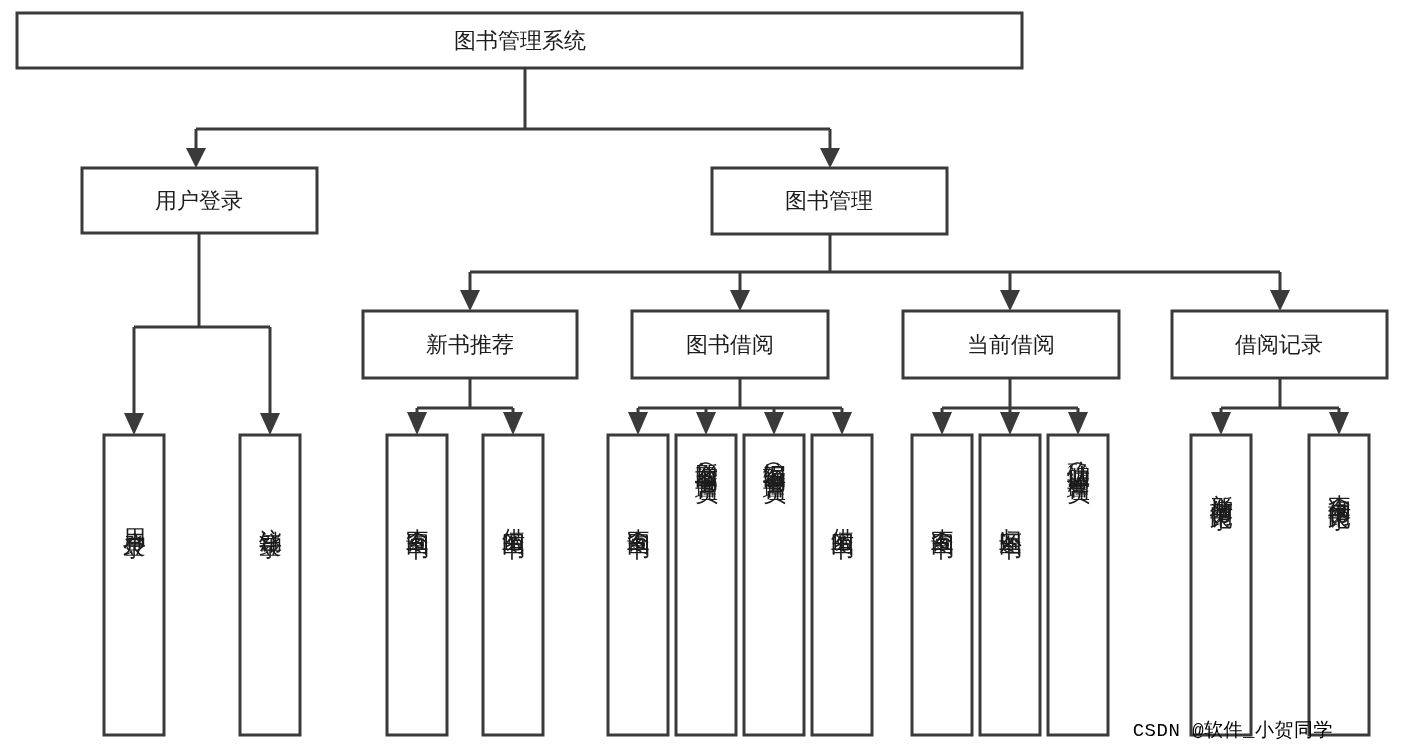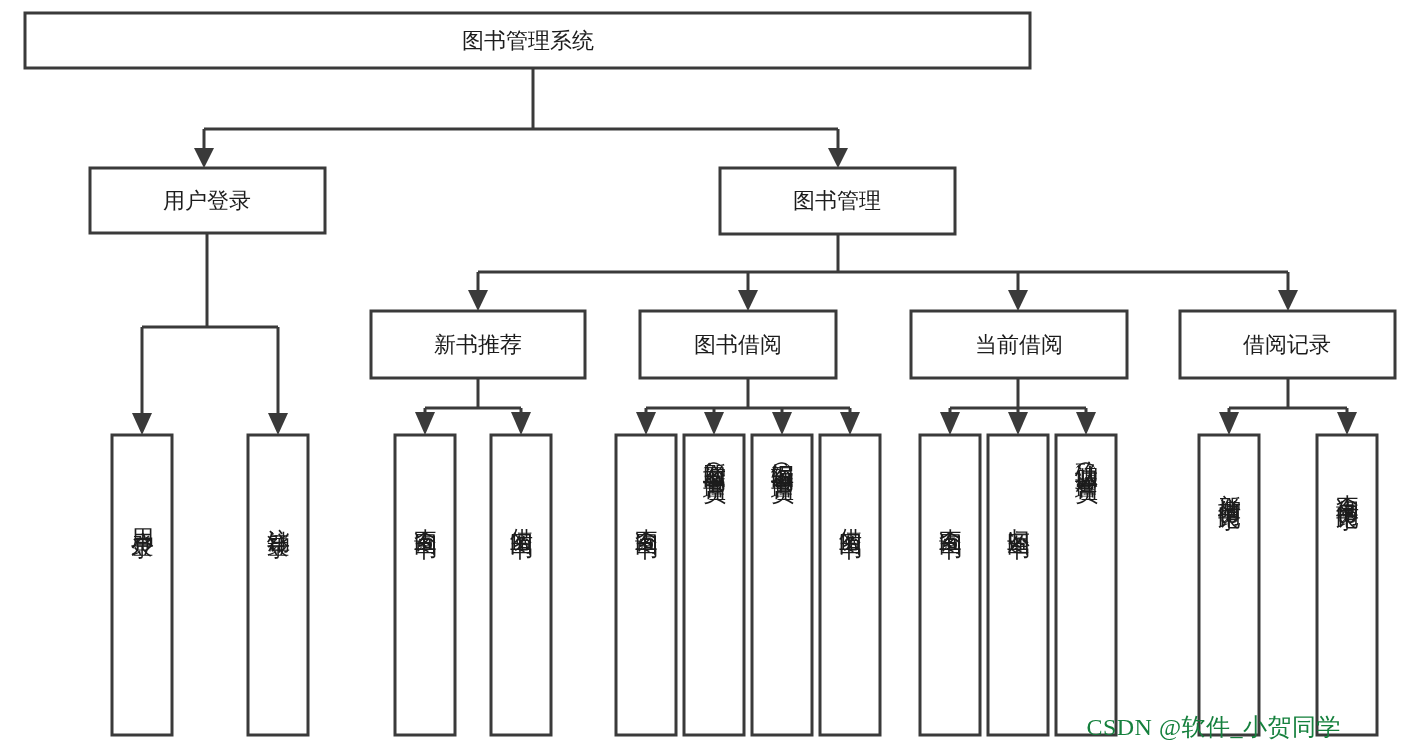--- a/index.html
+++ b/index.html
@@ -14,21 +14,20 @@
     overflow: hidden;
     font-family: "DejaVu Sans", "Liberation Sans", sans-serif;
     position: relative;
   }
   #diagram-root {
     position: absolute;
     left: 0;
     top: 0;
     width: 1341px;
     height: 747px;
-    margin-left: 8px;
   }
   svg.flow {
     display: block;
     width: 1405px;
     height: 747px;
   }
   .node-box {
     fill: #ffffff;
     stroke: #3a3a3a;
     stroke-width: 3;
@@ -70,23 +69,23 @@
     line-height: 1.12;
     color: #1c1c1c;
     letter-spacing: 3px;
     white-space: nowrap;
     text-align: left;
   }
   .watermark {
     position: absolute;
     right: 8px;
     bottom: 4px;
-    font-family: Liberation Serif, serif;
-    font-size: 24px;
-    color: #15803d;
+    font-family: Liberation Mono, monospace;
+    font-size: 19px;
+    color: #000000;
     white-space: nowrap;
     letter-spacing: 0.5px;
   }
 </style>
 </head>
 <body>
 
 <div id="diagram-root">
 
   <svg class="flow" viewBox="0 0 1405 747" xmlns="http://www.w3.org/2000/svg">

